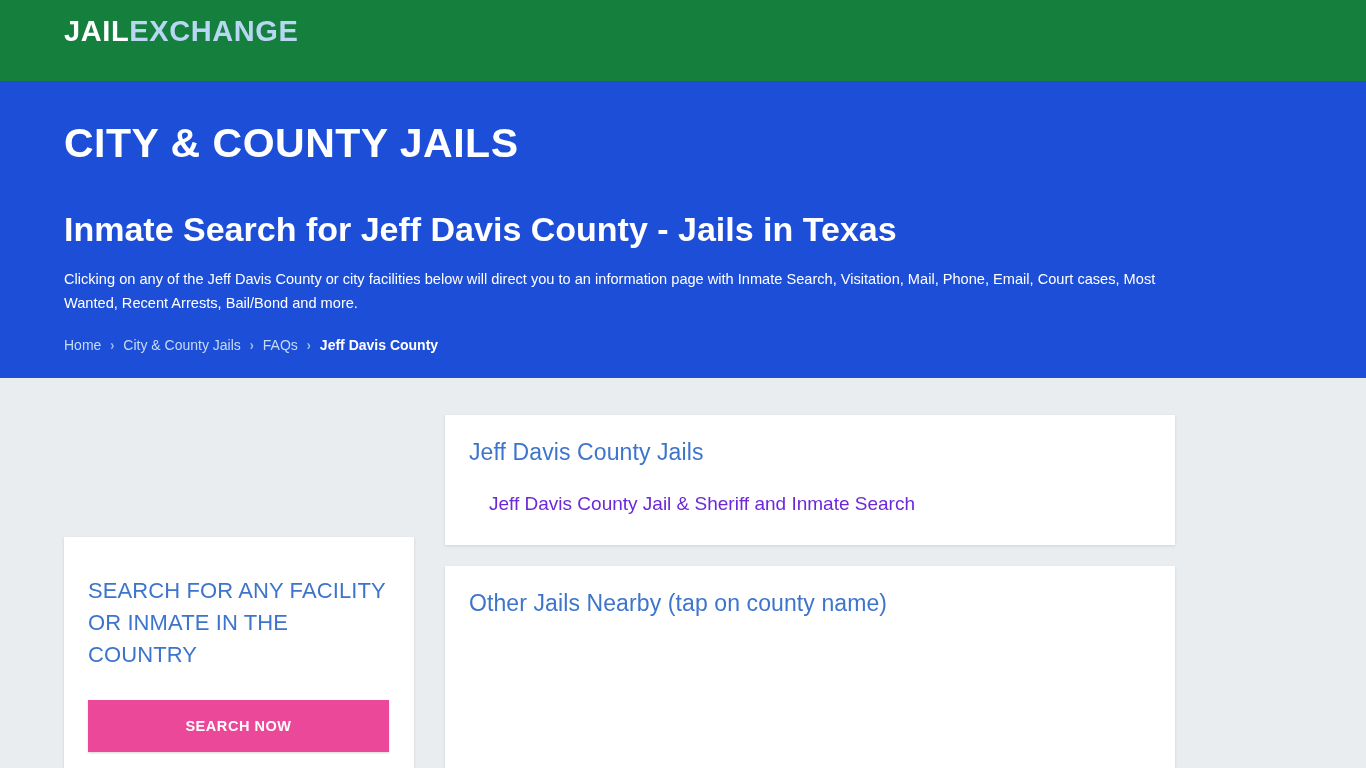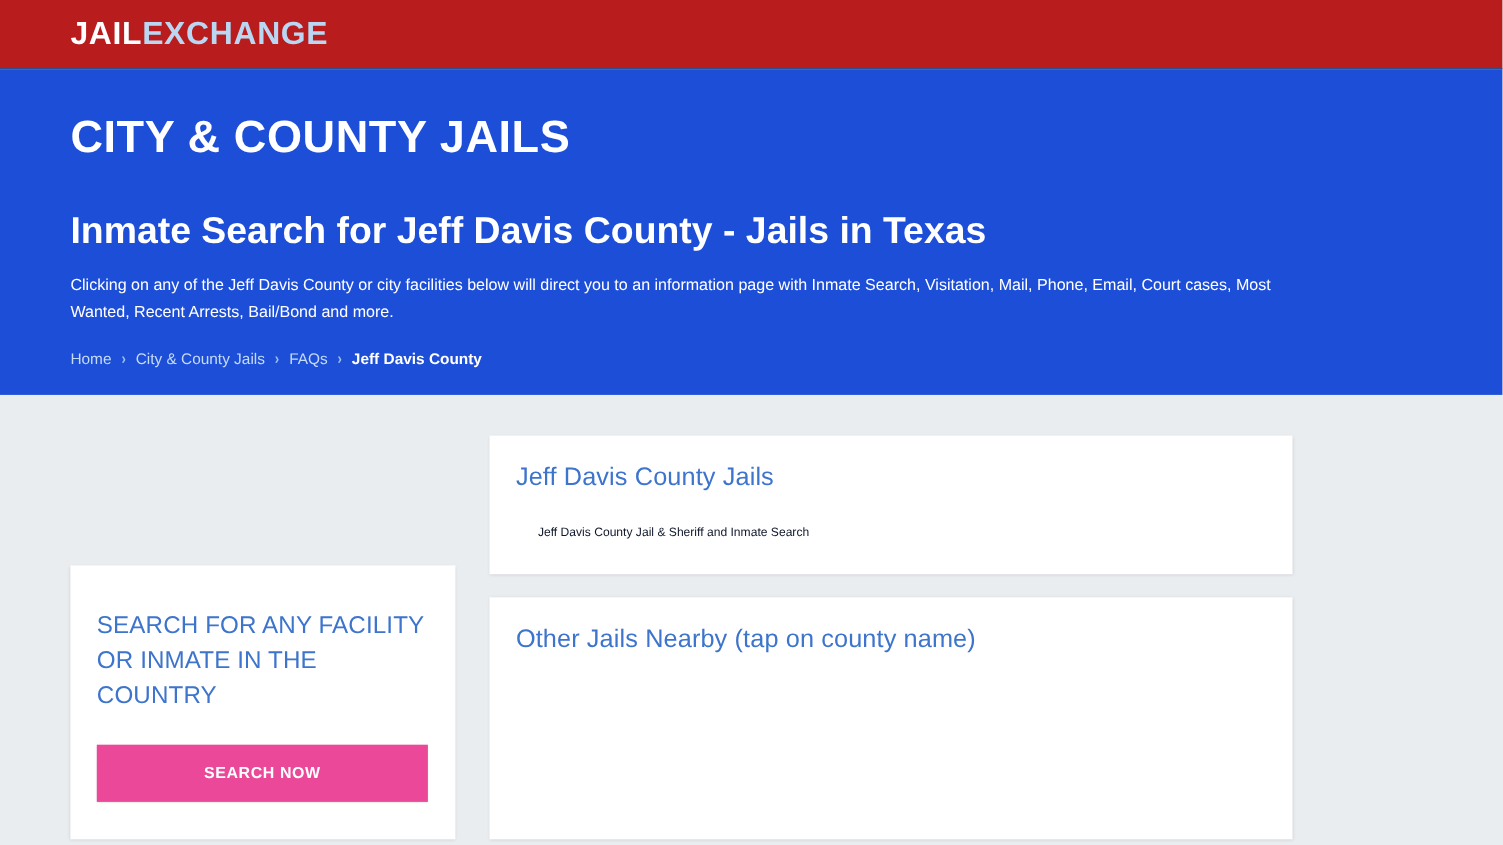--- a/index.html
+++ b/index.html
@@ -11,22 +11,22 @@
     height: 768px;
     overflow: hidden;
     background: #eaedf0;
     font-family: "Liberation Sans", sans-serif;
     -webkit-font-smoothing: antialiased;
   }
 
   
   .topbar {
     position: relative;
-    height: 63px;
-    background: #b91c1c;
+    height: 82px;
+    background: #15803d;
     border-bottom: 1px solid #1257ab;
   }
   .topbar-inner {
     width: 1238px;
     margin: 0 auto;
     height: 63px;
     display: flex;
     align-items: center;
     justify-content: space-between;
   }
@@ -178,22 +178,22 @@
     font-weight: normal;
     letter-spacing: 0.1px;
   }
   .jail-list {
     margin: 27px 0 0 0;
     padding: 0 0 0 20px;
     list-style: none;
   }
   .jail-list li { margin: 0; }
   .jail-list a {
-    color: #0f172a;
-    font-size: 11px;
+    color: #6d28d9;
+    font-size: 19px;
     text-decoration: none;
   }
 
   .nearby-card {
     margin-top: 21px;
     padding: 24px 24px 0 24px;
     min-height: 220px;
   }
   .nearby-card h3 {
     margin: 0;

